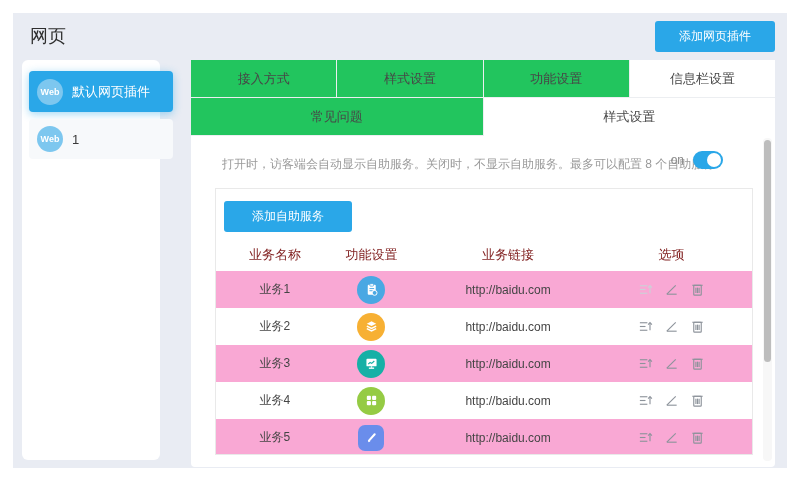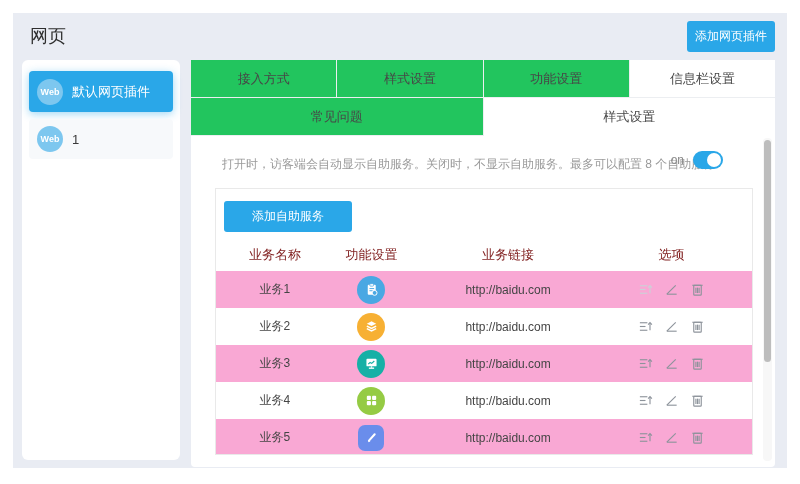--- a/index.html
+++ b/index.html
@@ -3,24 +3,24 @@
 <meta charset="utf-8">
 <style>
   * { margin:0; padding:0; box-sizing:border-box; }
   html,body { width:800px; height:484px; }
   body { font-family:"Liberation Sans","DejaVu Sans",sans-serif; background:#ffffff; }
   .canvas { position:relative; width:800px; height:484px; overflow:hidden; }
   .page-bg { position:absolute; left:13px; top:13px; width:774px; height:455px; background:#e9ecf3; }
 
   .page-title { position:absolute; left:30px; top:24px; font-size:18px; color:#2e2e2e; font-weight:500; }
   .add-plugin-btn { position:absolute; right:25px; top:21px; background:#2aa7e8; color:#fff; font-size:12px;
-    padding:7px 8px; border:none; border-radius:3px; cursor:pointer; }
+    padding:7px 24px; border:none; border-radius:3px; cursor:pointer; }
 
   
-  .sidebar { position:absolute; left:22px; top:60px; width:158px; height:400px; background:#fff; border-radius:6px; }
+  .sidebar { position:absolute; left:22px; top:60px; width:138px; height:400px; background:#fff; border-radius:6px; }
   .side-item { position:absolute; left:7px; width:144px; height:41px; border-radius:4px;
     display:flex; align-items:center; padding-left:8px; cursor:pointer; }
   .side-item.selected { top:11px; background:#2aa7e8; box-shadow:0 2px 8px rgba(42,167,232,.45); }
   .side-item.plain { top:59px; height:40px; background:#f7f9fb; }
   .web-circle { width:26px; height:26px; border-radius:50%; background:#7dc7ef; color:#fff;
     font-size:9px; font-weight:bold; display:flex; align-items:center; justify-content:center; flex:0 0 26px; }
   .side-item .lbl { margin-left:9px; font-size:13px; }
   .side-item.selected .lbl { color:#fff; }
   .side-item.plain .lbl { color:#3a3a3a; }
 

